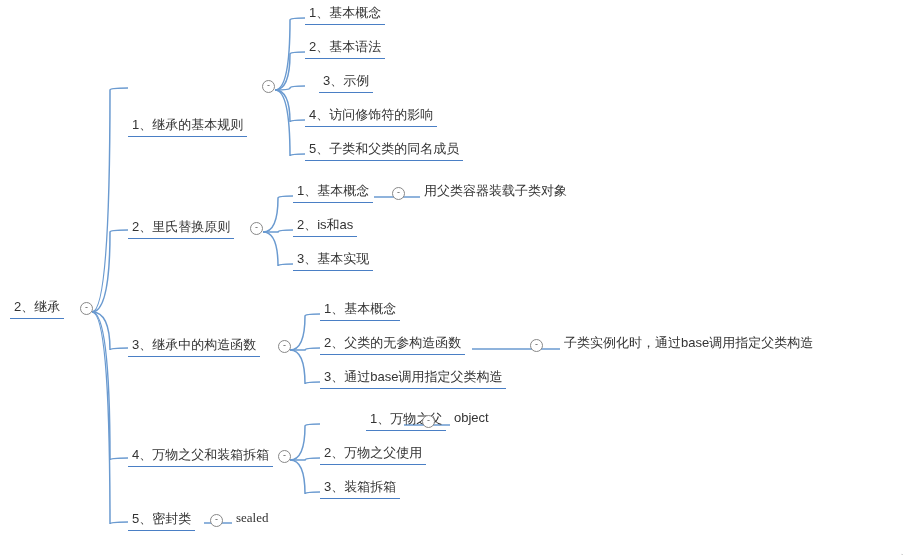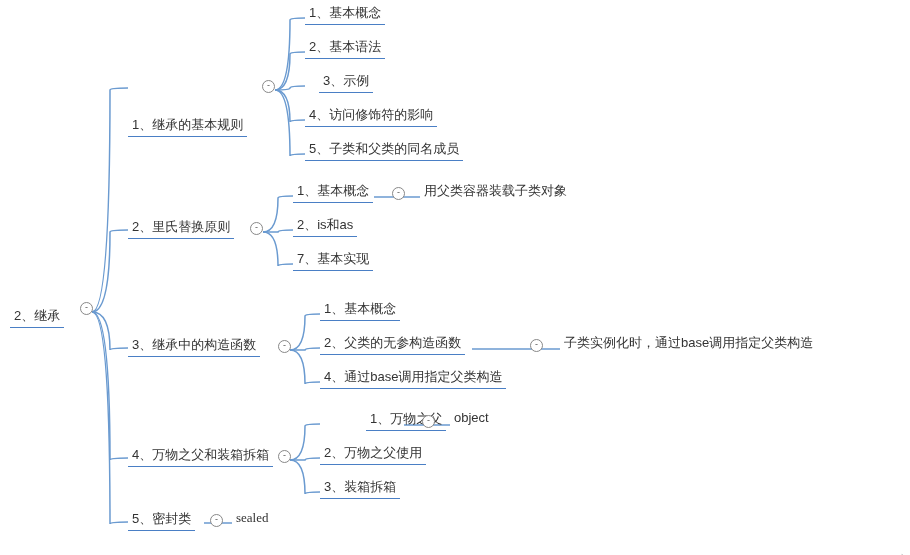--- a/index.html
+++ b/index.html
@@ -82,21 +82,21 @@
   <path d="M 290 460 Q 305 460 305 426 Q 305 424 320 424"></path>
   <path d="M 290 460 Q 305 460 305 460 Q 305 458 320 458"></path>
   <path d="M 290 460 Q 305 460 305 494 Q 305 492 320 492"></path>
 
   <path d="M 374 197 L 420 197"></path>
   <path d="M 472 349 L 560 349"></path>
   <path d="M 404 425 L 450 425"></path>
   <path d="M 204 523 L 232 523"></path>
 </svg>
 
-<div class="node" style="left:10px; top:296px;margin-top:9px;">
+<div class="node" style="left:10px; top:296px;">
   <span>2、继承</span>
 </div>
 <div class="toggle" style="left:80px; top:302px;">-</div>
 
 <div class="node" style="left:128px; top:74px;margin-top:40px;">
   <span>1、继承的基本规则</span>
 </div>
 <div class="toggle" style="left:262px; top:80px;">-</div>
 
 <div class="node" style="left:305px; top:2px;"><span>1、基本概念</span></div>
@@ -108,32 +108,32 @@
 <div class="node" style="left:128px; top:216px;">
   <span>2、里氏替换原则</span>
 </div>
 <div class="toggle" style="left:250px; top:222px;">-</div>
 
 <div class="node" style="left:293px; top:180px;"><span>1、基本概念</span></div>
 <div class="toggle" style="left:392px; top:187px;">-</div>
 <div class="node" style="left:420px; top:180px; border-bottom:none;"><span>用父类容器装载子类对象</span></div>
 
 <div class="node" style="left:293px; top:214px;"><span>2、is和as</span></div>
-<div class="node" style="left:293px; top:248px;"><span>7、基本实现</span></div>
+<div class="node" style="left:293px; top:248px;"><span>3、基本实现</span></div>
 
 <div class="node" style="left:128px; top:334px;">
   <span>3、继承中的构造函数</span>
 </div>
 <div class="toggle" style="left:278px; top:340px;">-</div>
 
 <div class="node" style="left:320px; top:298px;"><span>1、基本概念</span></div>
 <div class="node" style="left:320px; top:332px;"><span>2、父类的无参构造函数</span></div>
 <div class="toggle" style="left:530px; top:339px;">-</div>
 <div class="node" style="left:560px; top:332px; border-bottom:none;"><span>子类实例化时，通过base调用指定父类构造</span></div>
-<div class="node" style="left:320px; top:366px;"><span>4、通过base调用指定父类构造</span></div>
+<div class="node" style="left:320px; top:366px;"><span>3、通过base调用指定父类构造</span></div>
 
 <div class="node" style="left:128px; top:444px;">
   <span>4、万物之父和装箱拆箱</span>
 </div>
 <div class="toggle" style="left:278px; top:450px;">-</div>
 
 <div class="node" style="left:324px; top:408px;margin-left:42px;"><span>1、万物之父</span></div>
 <div class="toggle" style="left:422px; top:415px;">-</div>
 <div class="node" style="left:450px; top:408px; border-bottom:none;"><span>object</span></div>
 <div class="node" style="left:320px; top:442px;"><span>2、万物之父使用</span></div>

